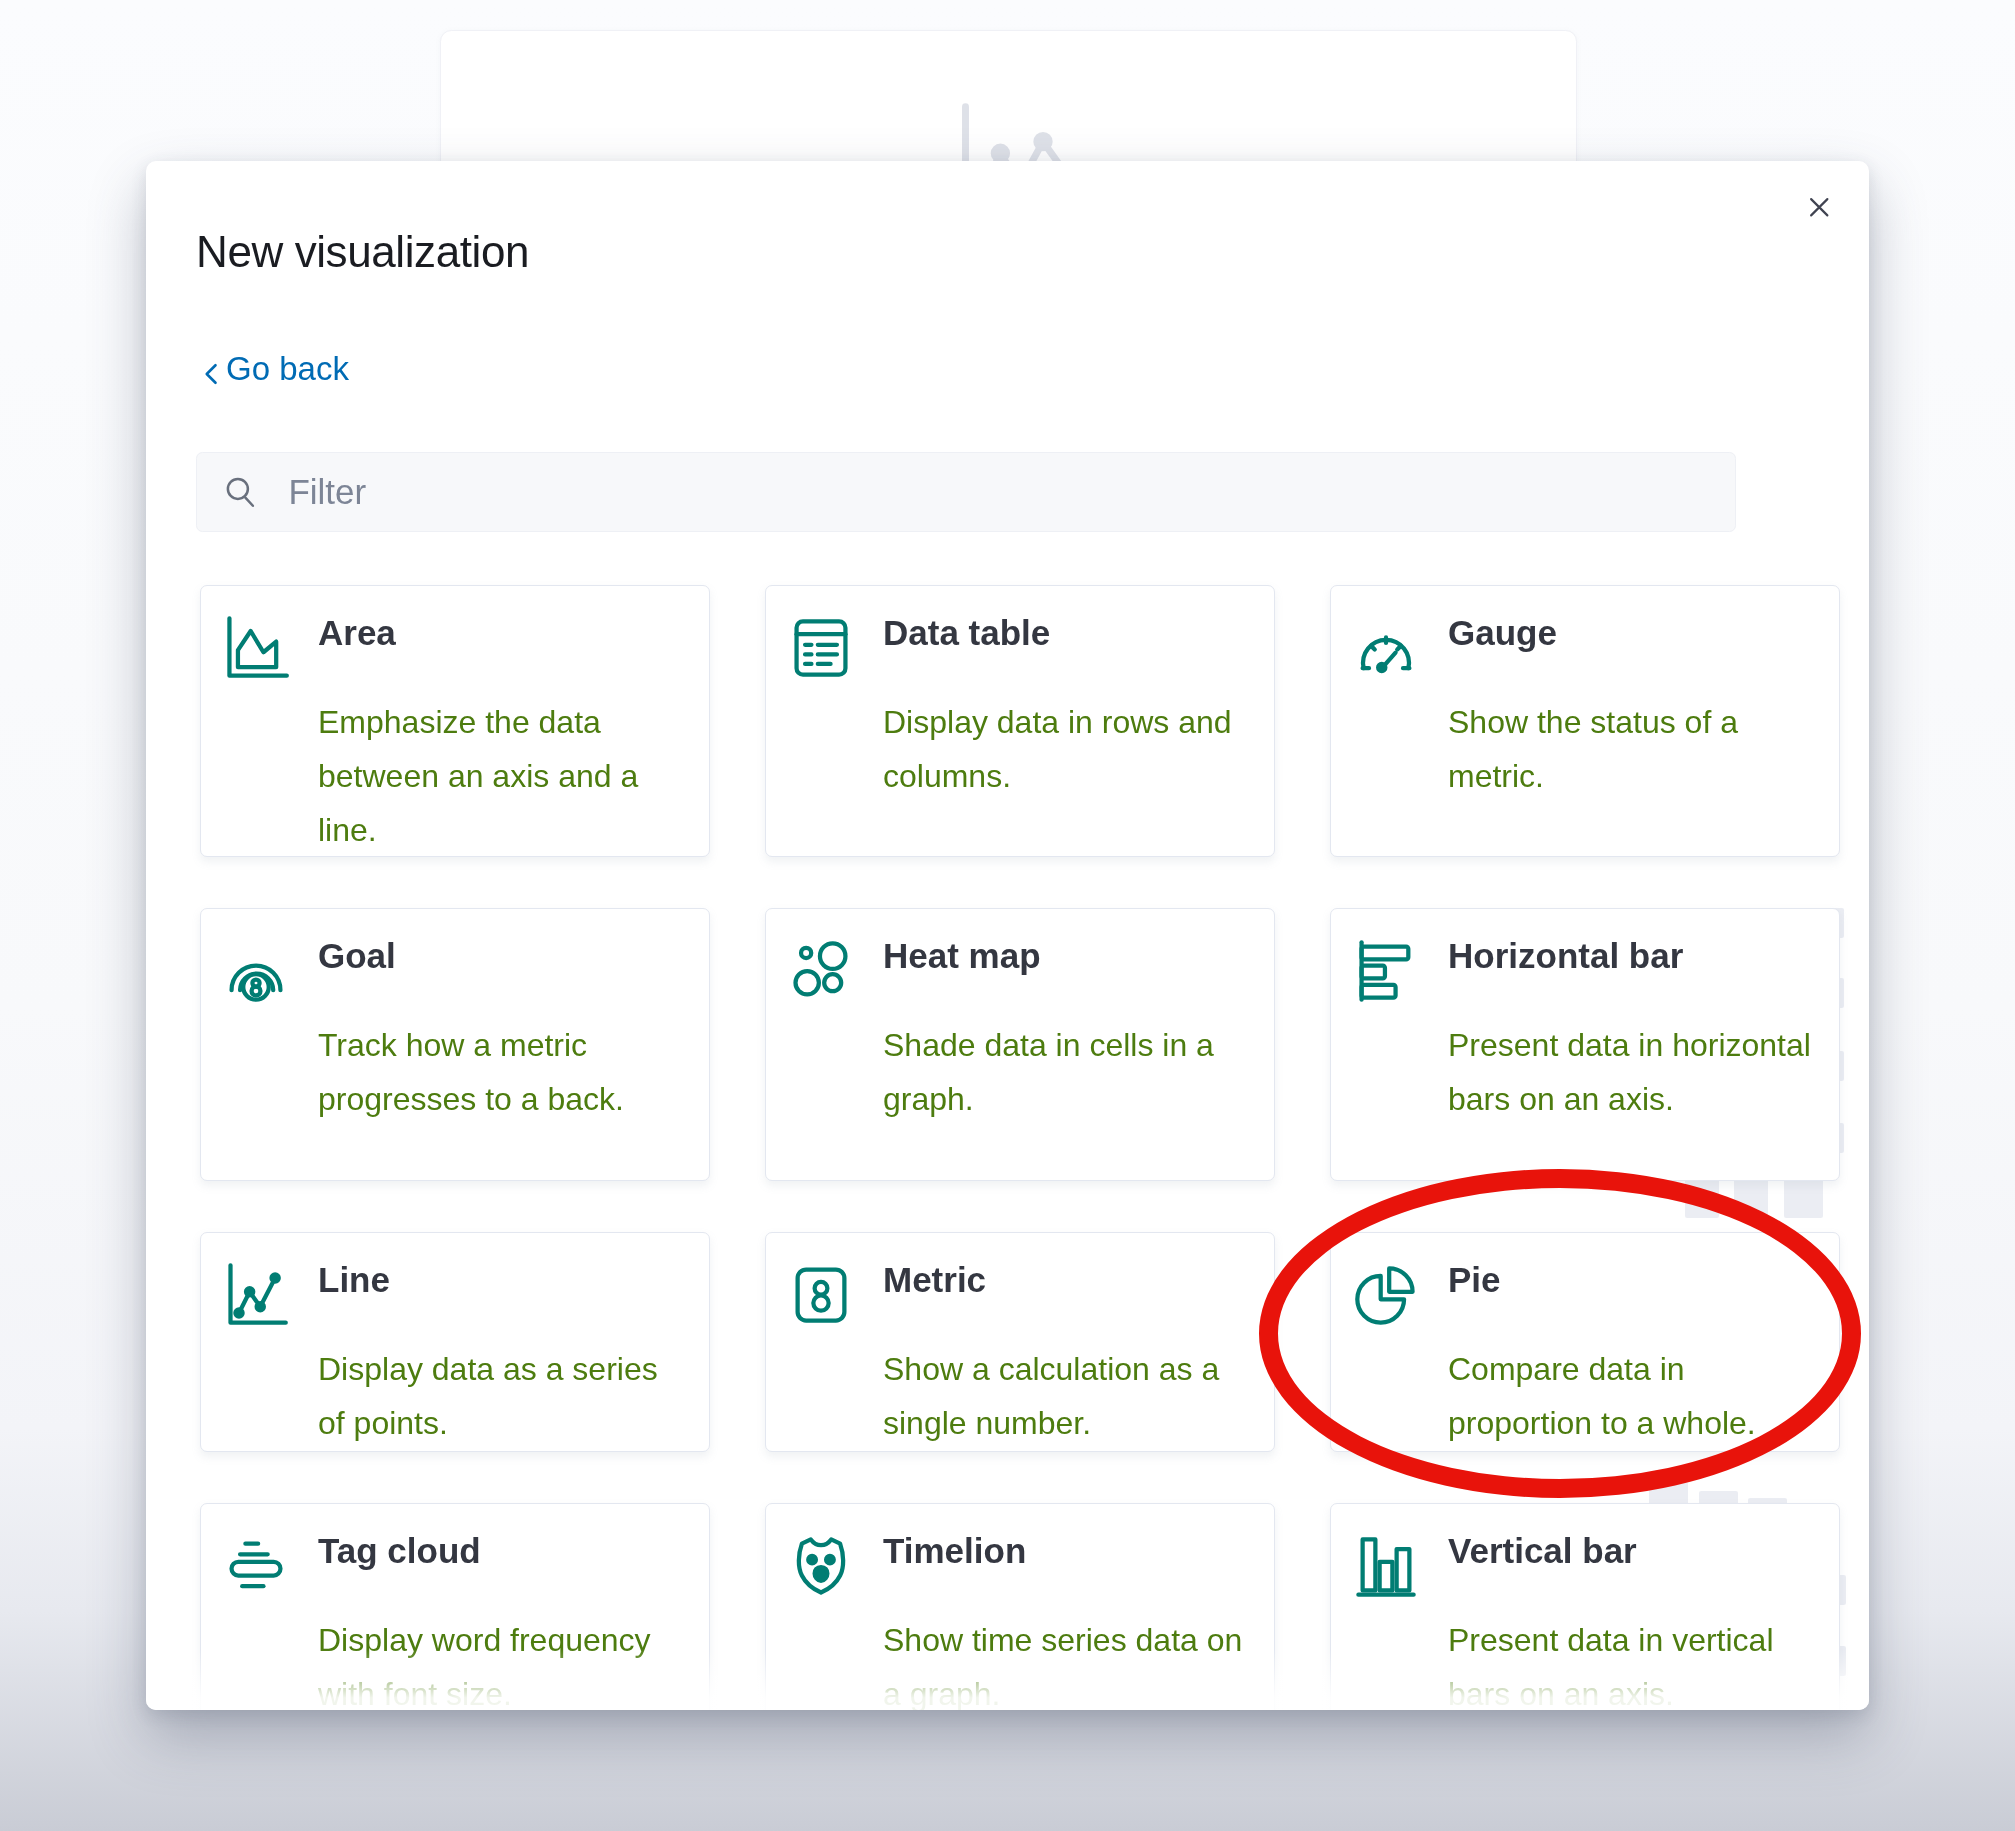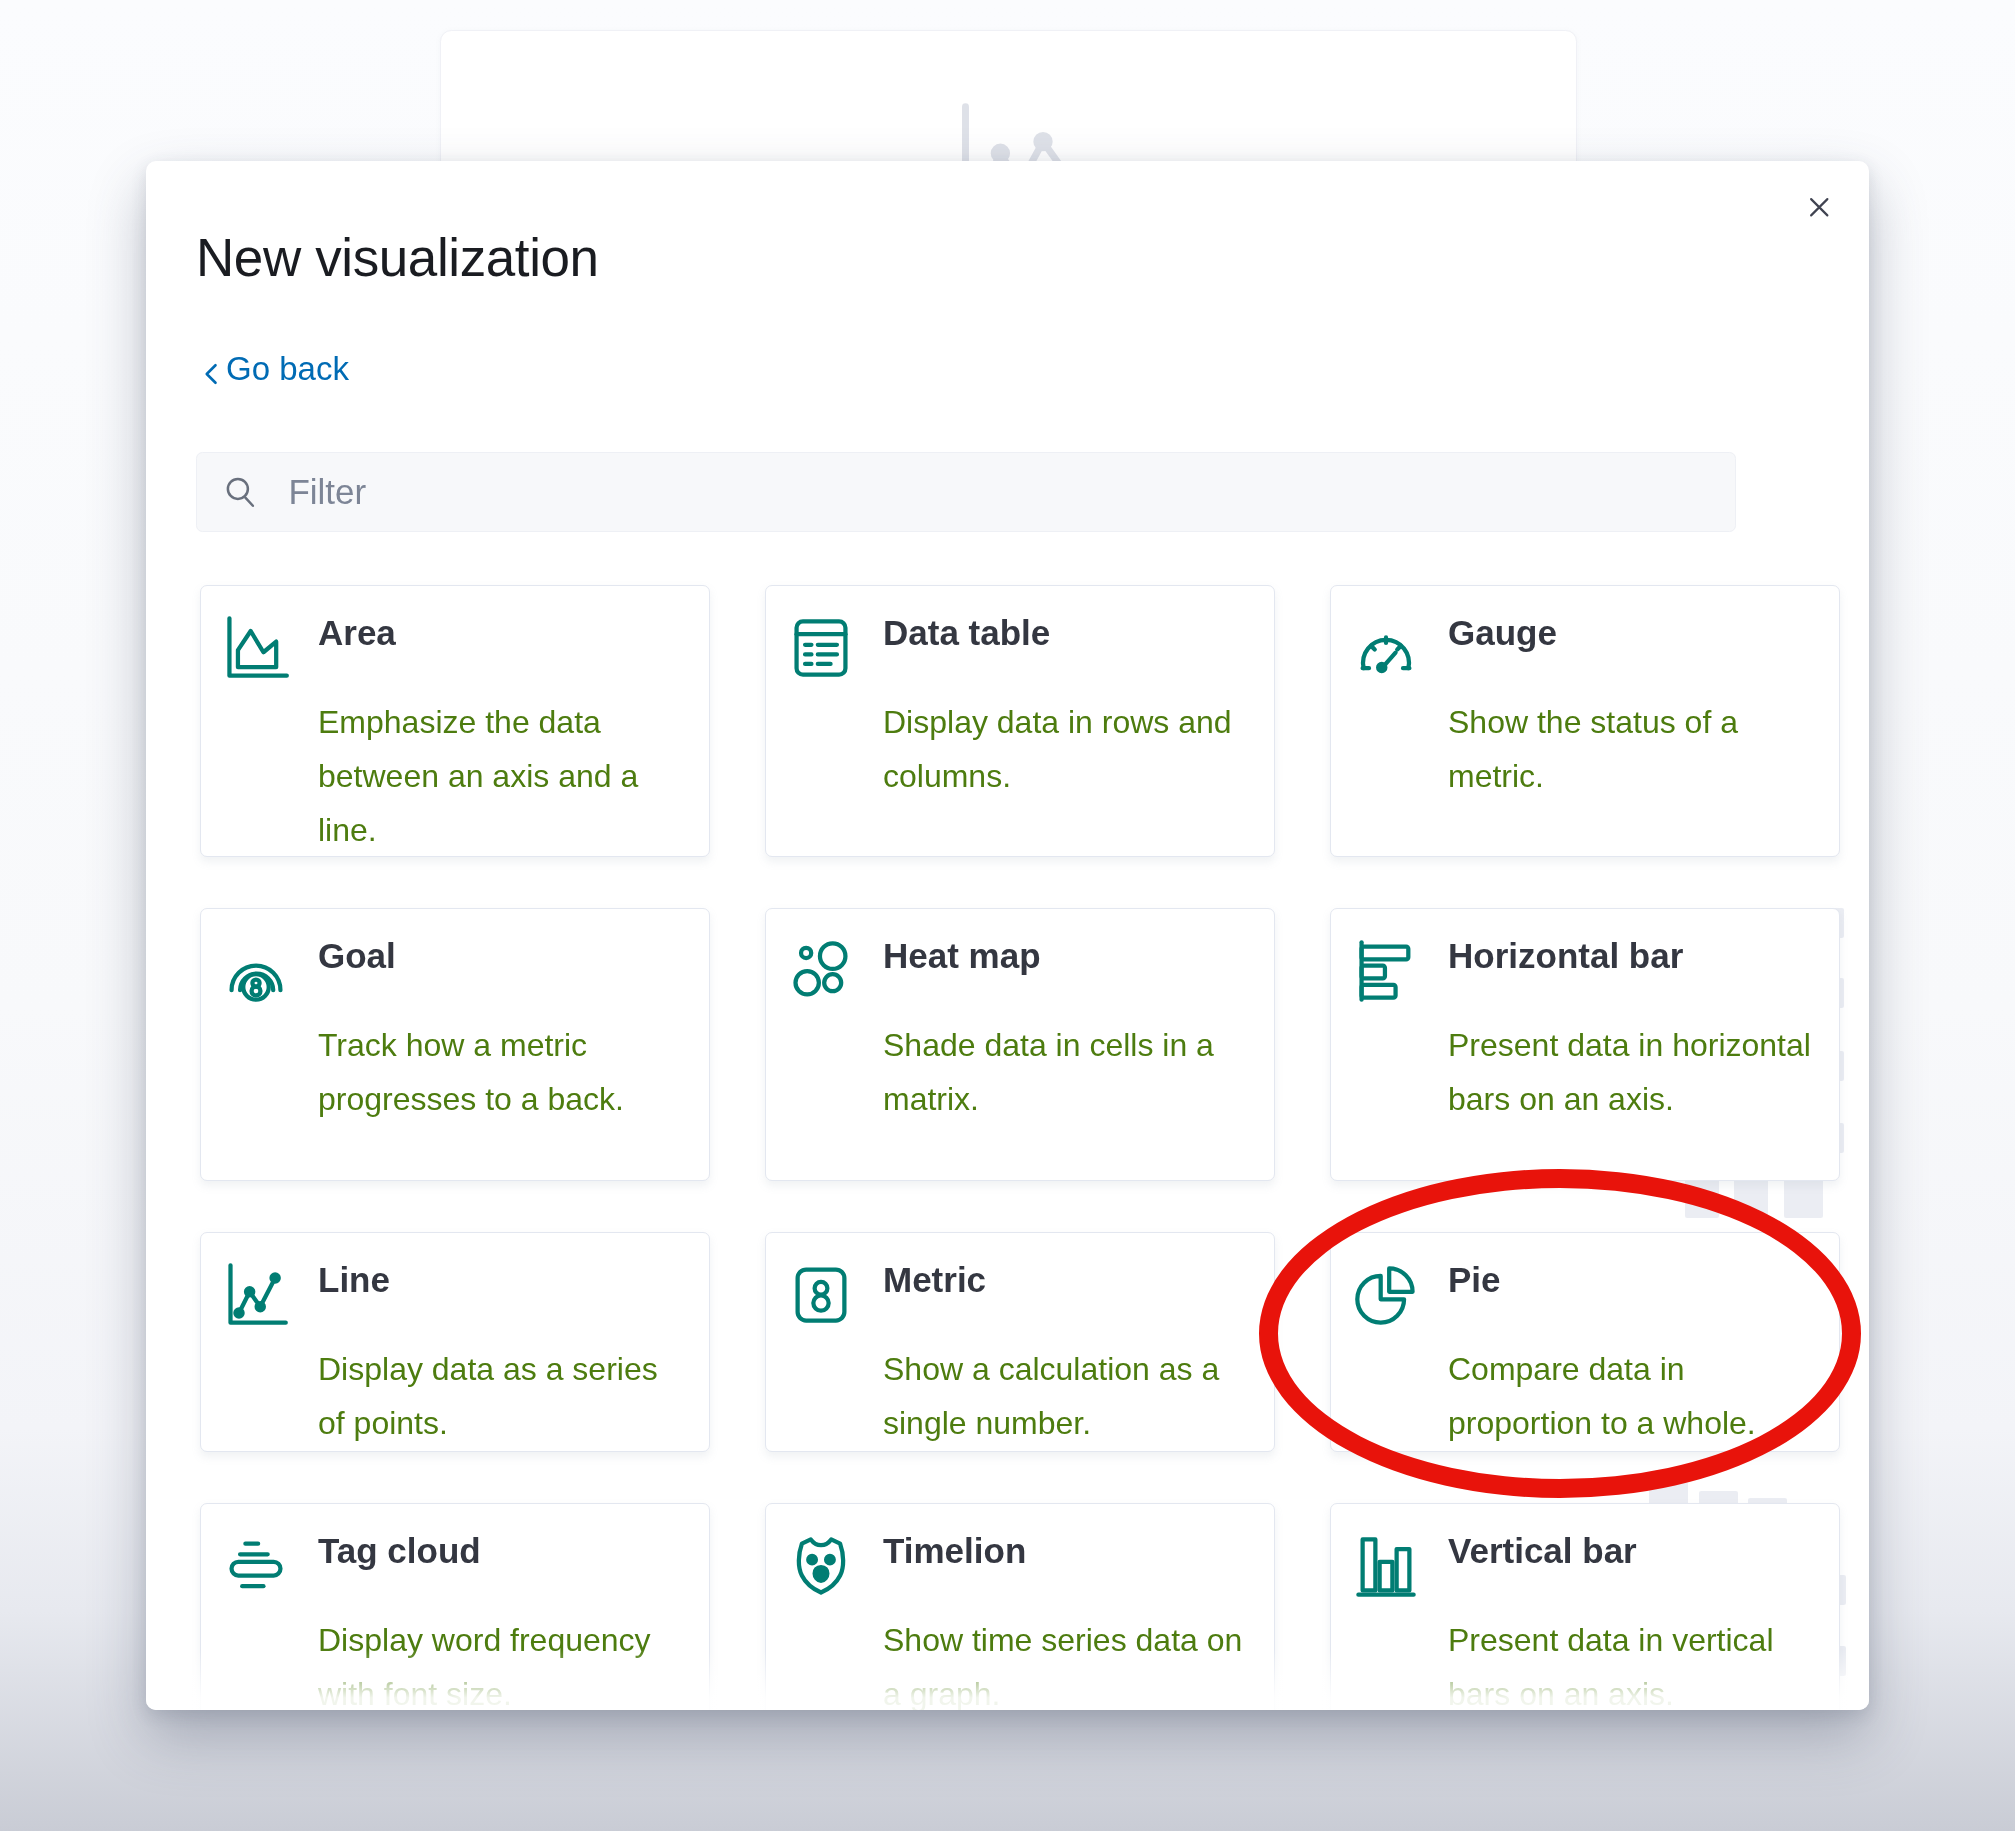--- a/index.html
+++ b/index.html
@@ -20,21 +20,21 @@
     position:absolute; left:146px; top:161px; width:1723px; height:1549px;
     background:#ffffff; border-radius:10px; z-index:10; overflow:hidden;
     box-shadow:0 27px 57px rgba(60,70,95,.33),0 5.7px 15.5px rgba(60,70,95,.14);
   }
   .close-btn{
     position:absolute; top:28px; right:31px; width:37px; height:37px;
     display:flex; align-items:center; justify-content:center; cursor:pointer; z-index:30;
     background:none; border:none; padding:0;
   }
   .modal-title{
-    position:absolute; left:50px; top:66px; font-size:53px; font-weight:400;
+    position:absolute; left:50px; top:66px; font-size:44px; font-weight:400;
     color:#1a1c21; letter-spacing:-0.4px; z-index:3;
   }
   .back-link{
     position:absolute; left:52px; top:189px; display:flex; align-items:flex-end; 
     color:#006BB4; font-size:33px; font-weight:500; cursor:pointer; z-index:3; text-decoration:none;
   }
   .filter-box{
     position:absolute; left:50px; top:291px; width:1540px; height:80px;
     background:#f7f8fa; border:0.7px solid #eef0f5; border-radius:6.4px;
     display:flex; align-items:center; padding:0 24px; box-sizing:border-box; z-index:3;
@@ -202,21 +202,21 @@
       <span class="card-icon">
               <svg viewBox="0 0 32 32" fill="none" stroke="#017D73" stroke-width="2" stroke-linecap="round" stroke-linejoin="round">
                 <circle cx="9" cy="7.5" r="2.4"></circle>
                 <circle cx="21.5" cy="9" r="6"></circle>
                 <circle cx="9.5" cy="21.5" r="5.5"></circle>
                 <circle cx="21.5" cy="21.5" r="4"></circle>
               </svg>
             </span>
       <span class="card-title">Heat map</span>
     </div>
-    <div class="card-desc">Shade data in cells in a matrix.</div>
+    <div class="card-desc">Shade data in cells in a graph.</div>
   </div>
 
   <div class="card">
     <div class="card-head">
       <span class="card-icon">
               <svg viewBox="0 0 32 32" fill="none" stroke="#017D73" stroke-width="2" stroke-linecap="round" stroke-linejoin="round">
                 <path d="M4.5 2.5v27"></path>
                 <rect x="4.5" y="4.5" width="22" height="6" rx="1"></rect>
                 <rect x="4.5" y="13.5" width="11" height="6" rx="1"></rect>
                 <rect x="4.5" y="22.5" width="16" height="6" rx="1"></rect>

